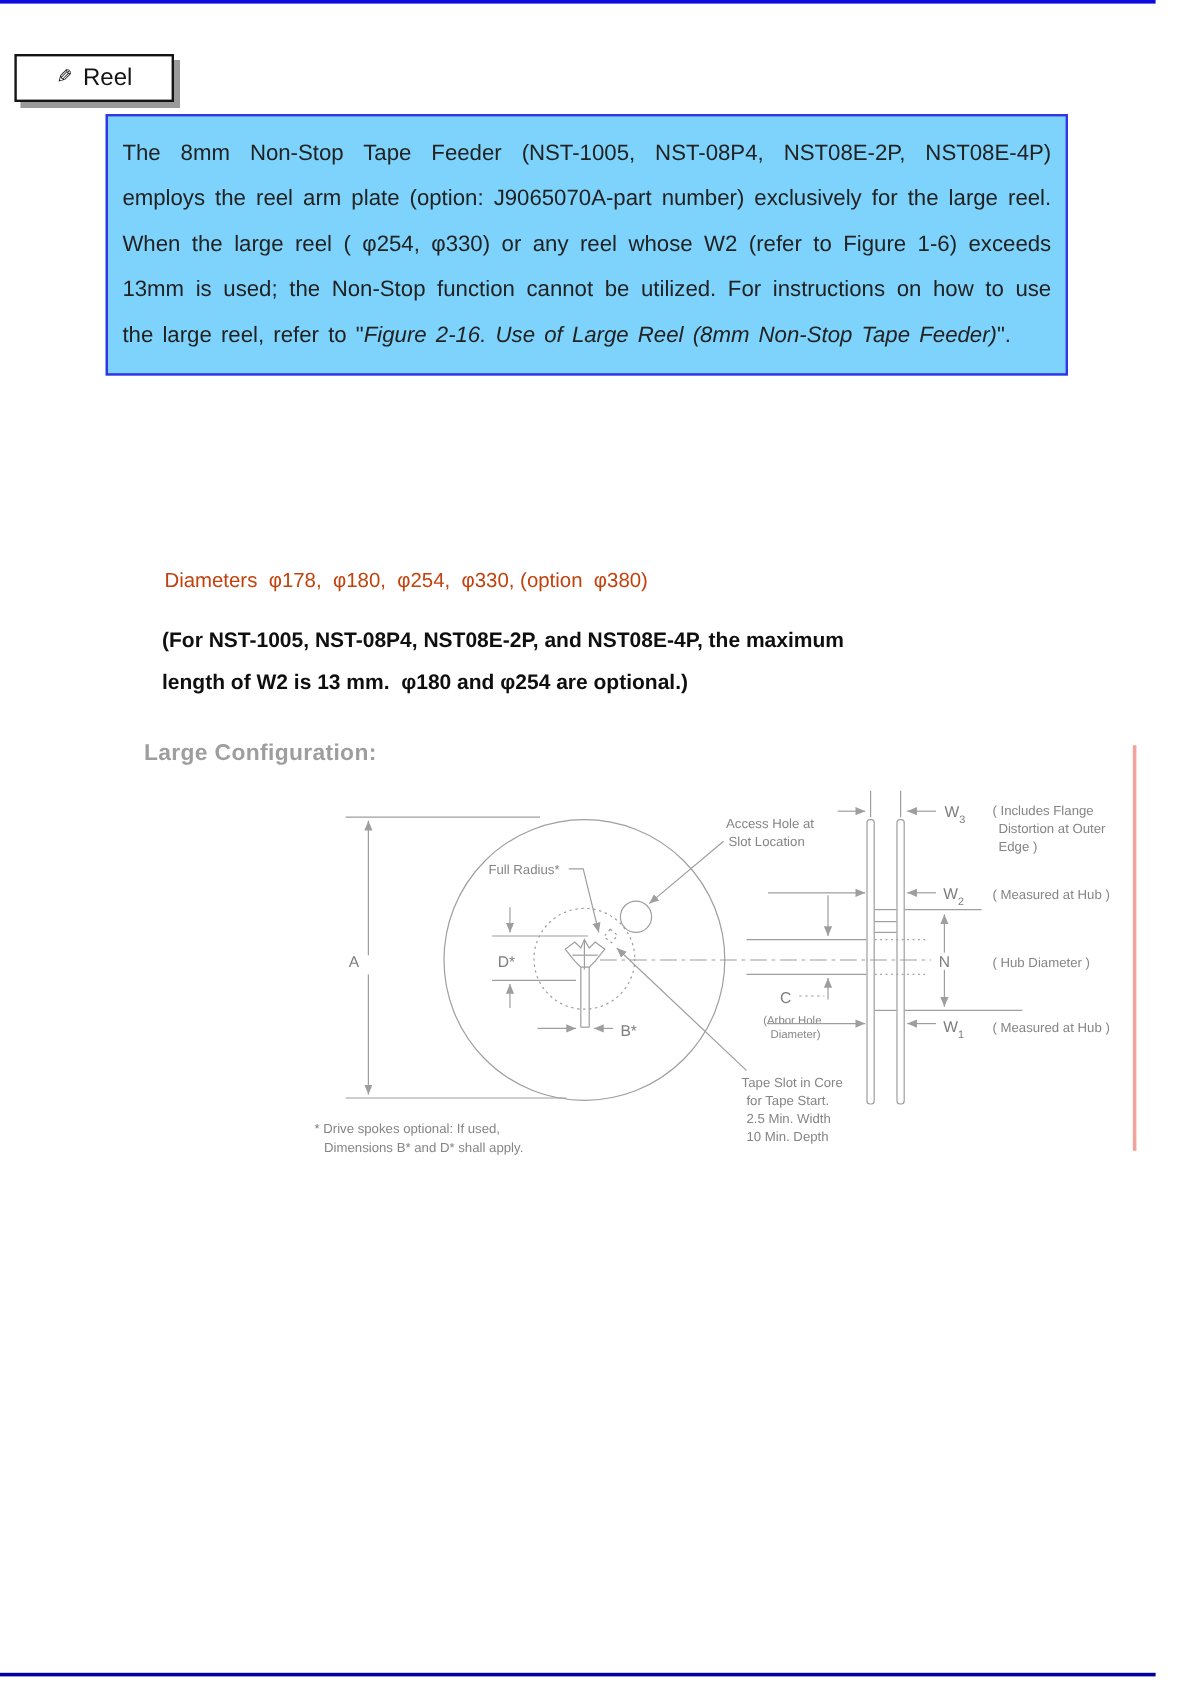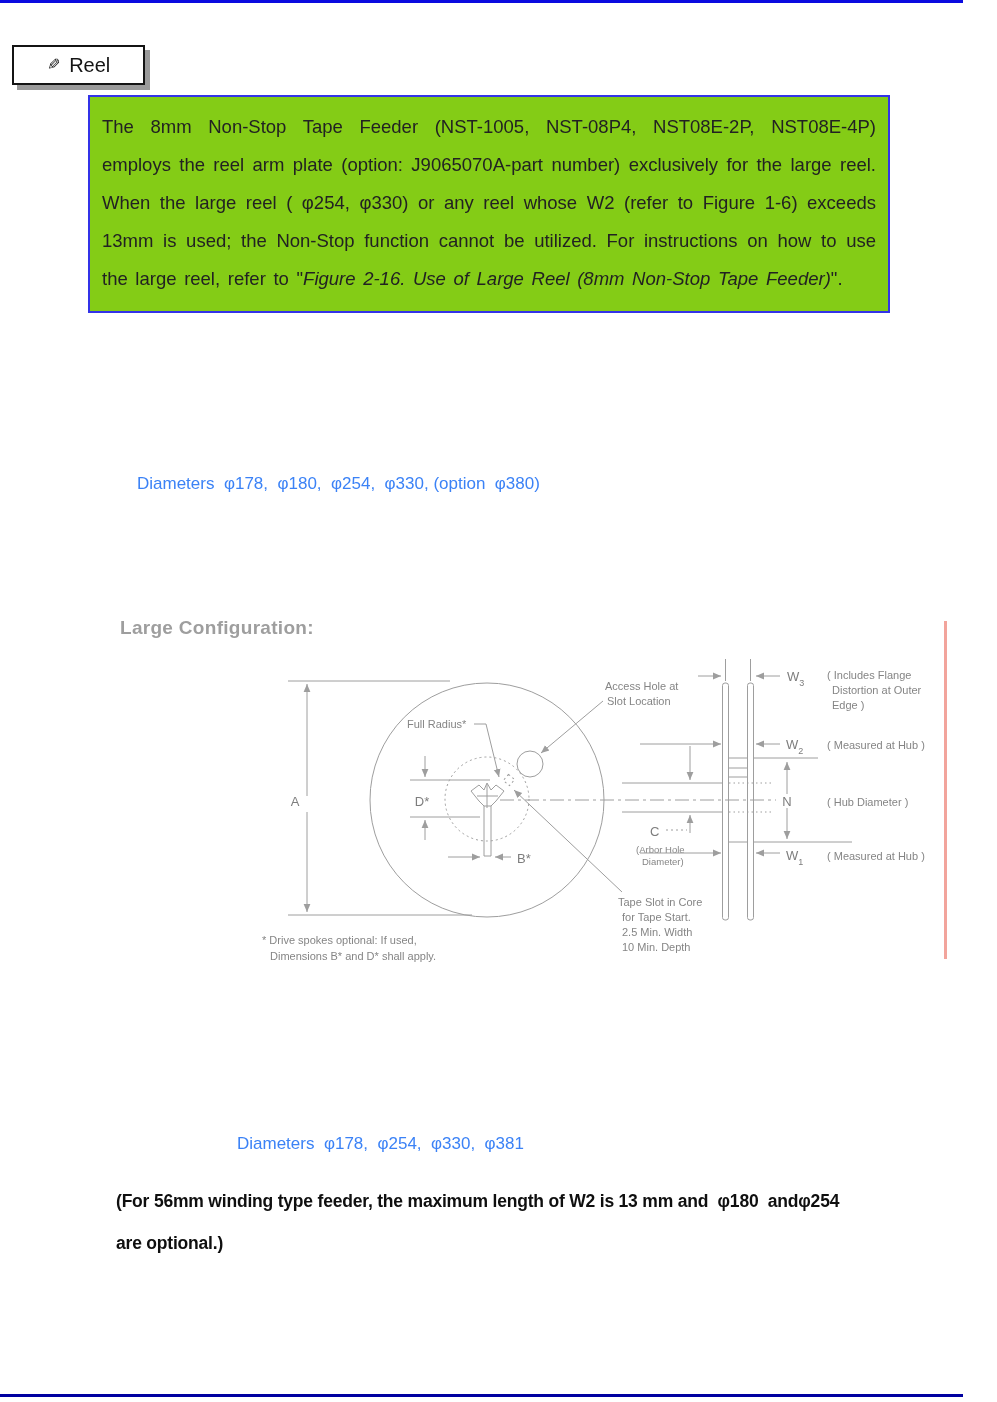--- a/index.html
+++ b/index.html
@@ -8,26 +8,26 @@
   .top-rule{position:absolute;left:0;top:0;width:963px;height:3px;background:#0b0be0;}
   .bottom-rule{position:absolute;left:0;top:1394px;width:963px;height:3px;background:#0000a0;}
 
   .memo-btn{position:absolute;left:12px;top:45px;width:133px;height:40px;box-sizing:border-box;
             background:#ffffff;border:2px solid #141414;box-shadow:5px 5px 0 #9a9a9a;
             display:flex;align-items:center;justify-content:center;gap:9px;
             font-size:20px;color:#141414;cursor:pointer;}
   .memo-icon{display:inline-block;transform:scaleX(-1);font-size:16px;line-height:1;}
 
   .memo-box{position:absolute;left:88px;top:95px;width:802px;box-sizing:border-box;
-            border:2px solid #3333e8;background:#84cc16;padding:11px 12px 13px 12px;
+            border:2px solid #3333e8;background:#7dd3fc;padding:11px 12px 13px 12px;
             font-size:18.5px;line-height:38px;color:#222;
             text-align:justify;word-spacing:2.5px;}
   .memo-box .it{font-style:italic;}
 
-  .diam{position:absolute;white-space:pre;font-size:17px;color:#3b82f6;}
+  .diam{position:absolute;white-space:pre;font-size:17px;color:#c2410c;}
   #diam1{left:137px;top:474px;}
   #diam2{left:237px;top:1134px;}
 
   .bnote{position:absolute;white-space:pre-wrap;font-weight:bold;color:#0f0f0f;}
   #note1{left:135px;top:516px;font-size:17.5px;line-height:35px;width:780px;}
   #note2{left:116px;top:1180px;font-size:17.5px;line-height:42px;width:880px;letter-spacing:-0.2px;}
 
   .reel-heading{position:absolute;left:120px;top:617px;font-size:19px;font-weight:bold;
                 color:#9e9e9e;letter-spacing:0.3px;}
 
@@ -52,20 +52,22 @@
 
   <div class="memo-btn">
     <span class="memo-icon">✎</span>
     <span>Reel</span>
   </div>
 
   <div class="memo-box"><span>The 8mm Non-Stop Tape Feeder (NST-1005, NST-08P4, NST08E-2P, NST08E-4P) employs the reel arm plate (option: J9065070A-part number) exclusively for the large reel. When the large reel ( φ254, φ330) or any reel whose W2 (refer to Figure 1-6) exceeds 13mm is used; the Non-Stop function cannot be utilized. For instructions on how to use the large reel, refer to "</span><span class="it">Figure 2-16. Use of Large Reel (8mm Non-Stop Tape Feeder)</span><span>".</span></div>
 
   <div class="diam" id="diam1">Diameters  φ178,  φ180,  φ254,  φ330, (option  φ380)</div>
 
+  <div class="bnote" id="note1">(For NST-1005, NST-08P4, NST08E-2P, and NST08E-4P, the maximum
+length of W2 is 13 mm.  φ180 and φ254 are optional.)</div>
 
   <div class="reel-heading">Large Configuration:</div>
 
   <svg class="diagram" viewBox="185 640 770 345" xmlns="http://www.w3.org/2000/svg">
     <defs>
       <marker id="ar" viewBox="0 0 10 10" refX="9" refY="5" markerWidth="9" markerHeight="9" orient="auto-start-reverse">
         <path d="M0,1.2 L9,5 L0,8.8 z" fill="#9e9e9e"></path>
       </marker>
     </defs>
 
@@ -159,20 +161,17 @@
     <text x="622" y="921">for Tape Start.</text>
     <text x="622" y="936">2.5 Min. Width</text>
     <text x="622" y="951">10 Min. Depth</text>
 
     <text x="262" y="944">* Drive spokes optional:  If used,</text>
     <text x="270" y="960">Dimensions B* and D* shall apply.</text>
   </svg>
 
   <div class="red-line"></div>
 
-  <div class="diam" id="diam2">Diameters  φ178,  φ254,  φ330,  φ381</div>
 
-  <div class="bnote" id="note2">(For 56mm winding type feeder, the maximum length of W2 is 13 mm and  φ180  andφ254
-are optional.)</div>
 
   <div class="bottom-rule"></div>
 
 </div>
 
 </body></html>

